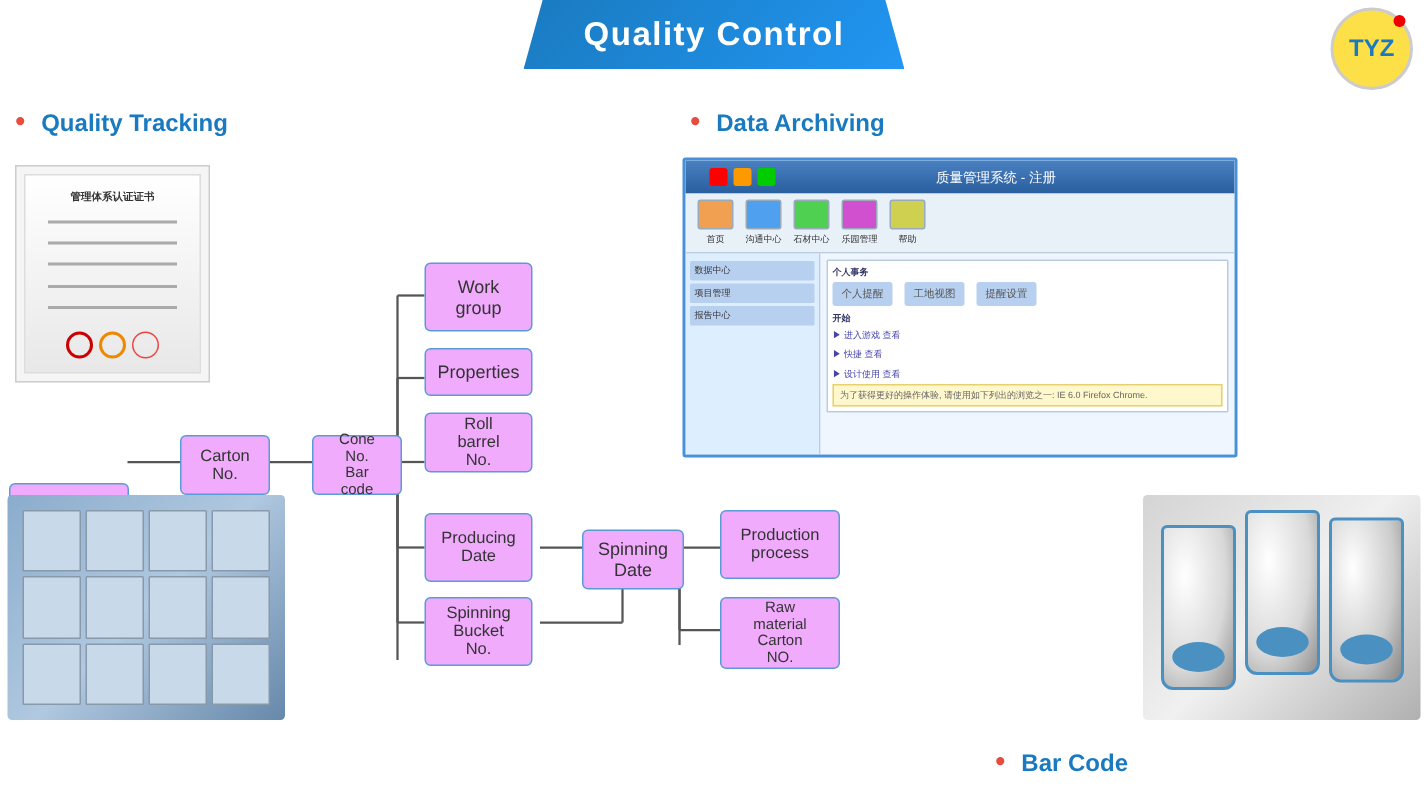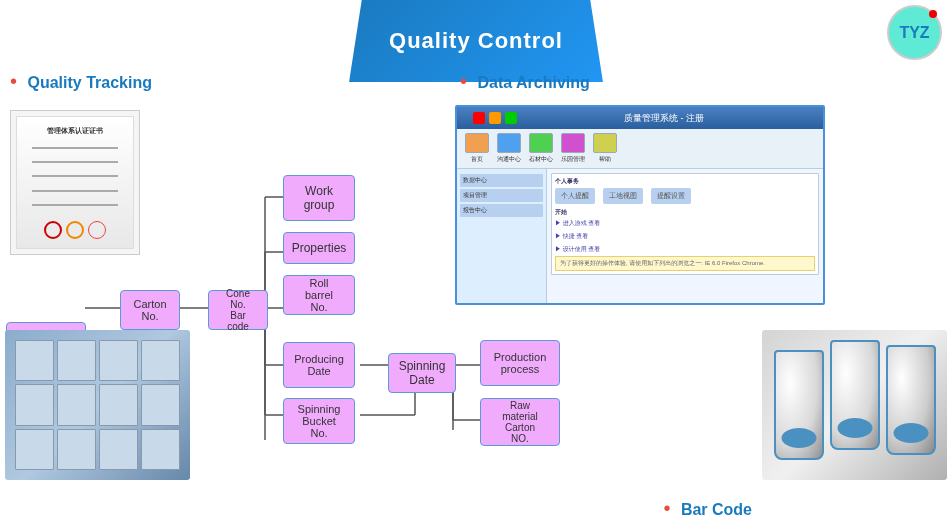--- a/index.html
+++ b/index.html
@@ -15,34 +15,34 @@
     
     .header-banner {
       position: absolute;
       top: 0;
       left: 50%;
       transform: translateX(-50%);
       background: linear-gradient(135deg, #1a7abf, #2196F3);
       color: white;
       font-size: 22px;
       font-weight: bold;
-      padding: 28px 40px;
+      padding: 10px 40px;
       clip-path: polygon(5% 0%, 95% 0%, 100% 100%, 0% 100%);
       letter-spacing: 1px;
     }
 
     
     .logo {
       position: absolute;
       top: 5px;
       right: 10px;
       width: 55px;
       height: 55px;
       border-radius: 50%;
-      background: #5eead4;
+      background: #fde047;
       border: 2px solid #ccc;
       display: flex;
       align-items: center;
       justify-content: center;
       font-weight: bold;
       font-size: 16px;
       color: #1a7abf;
     }
     .logo-dot {
       position: absolute;

